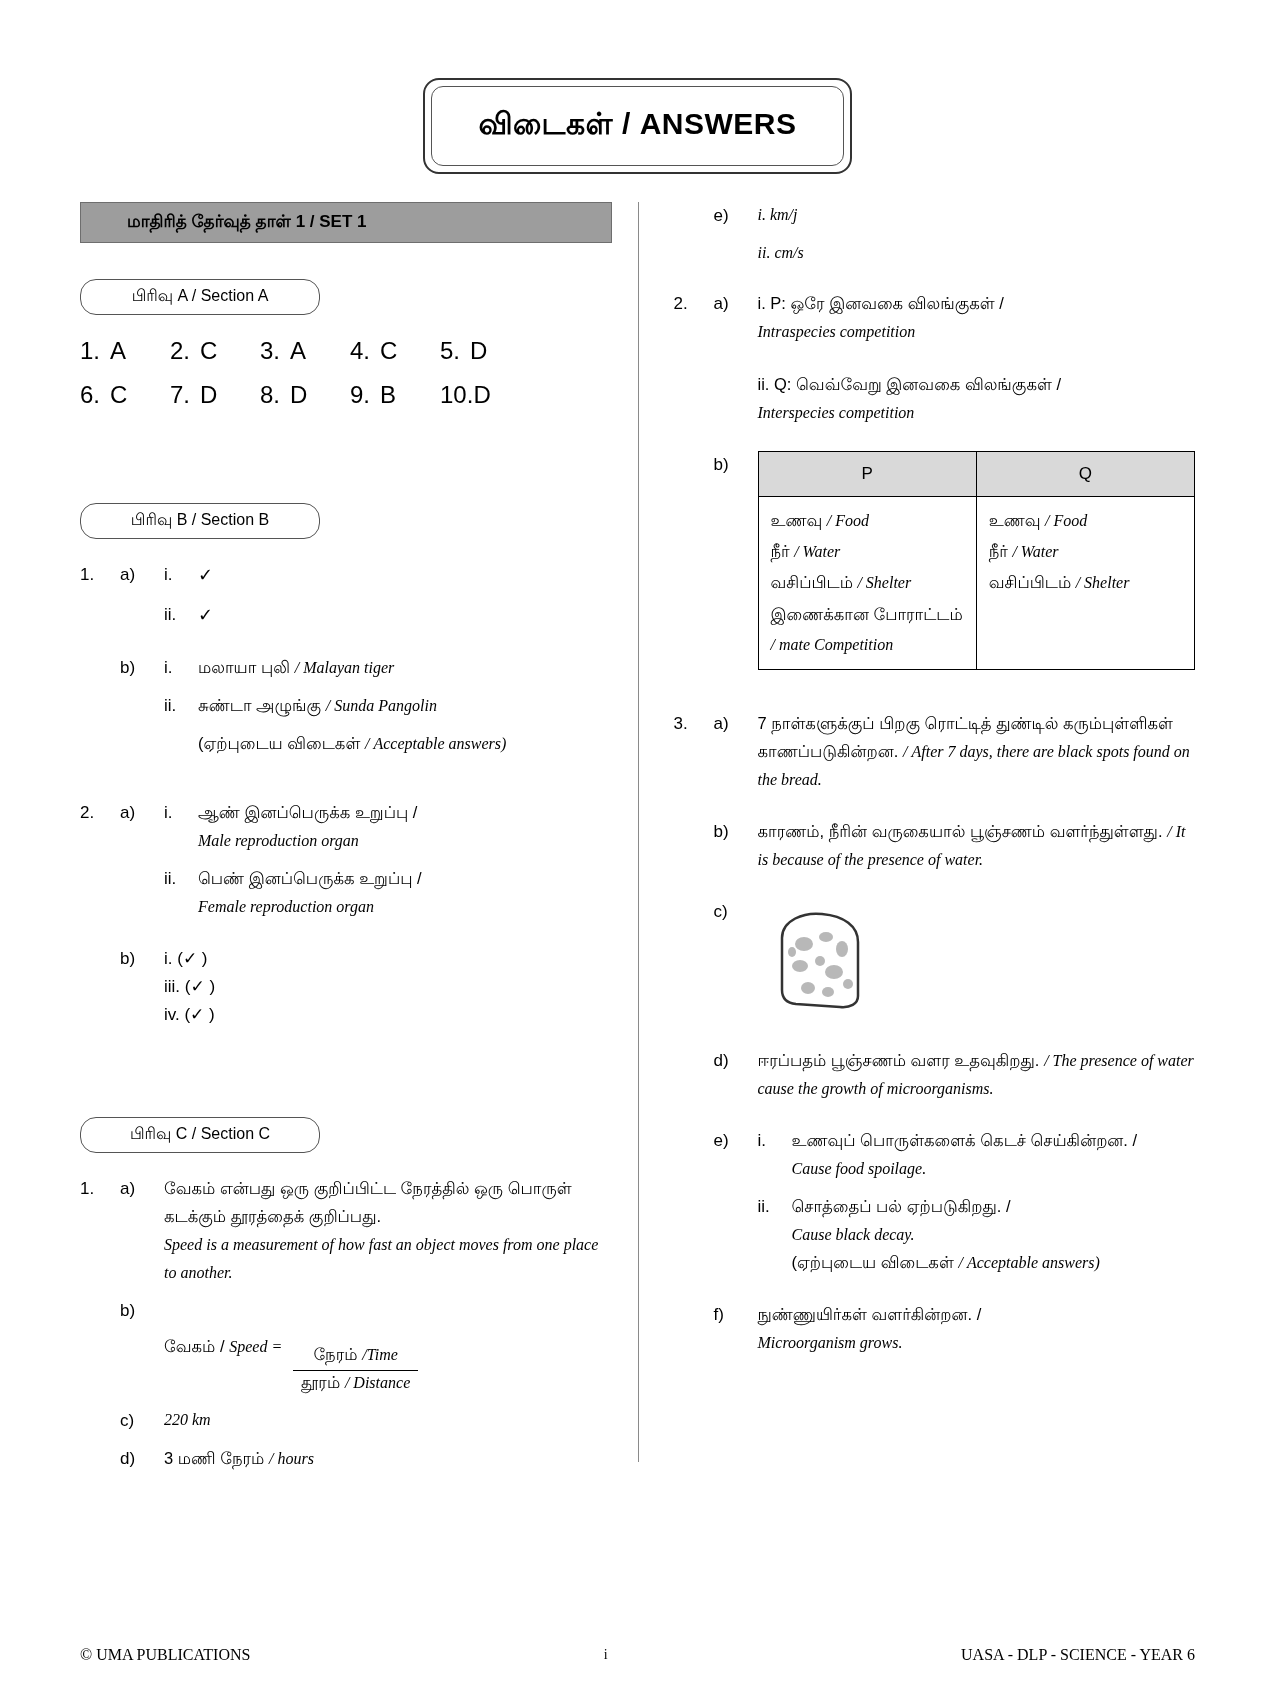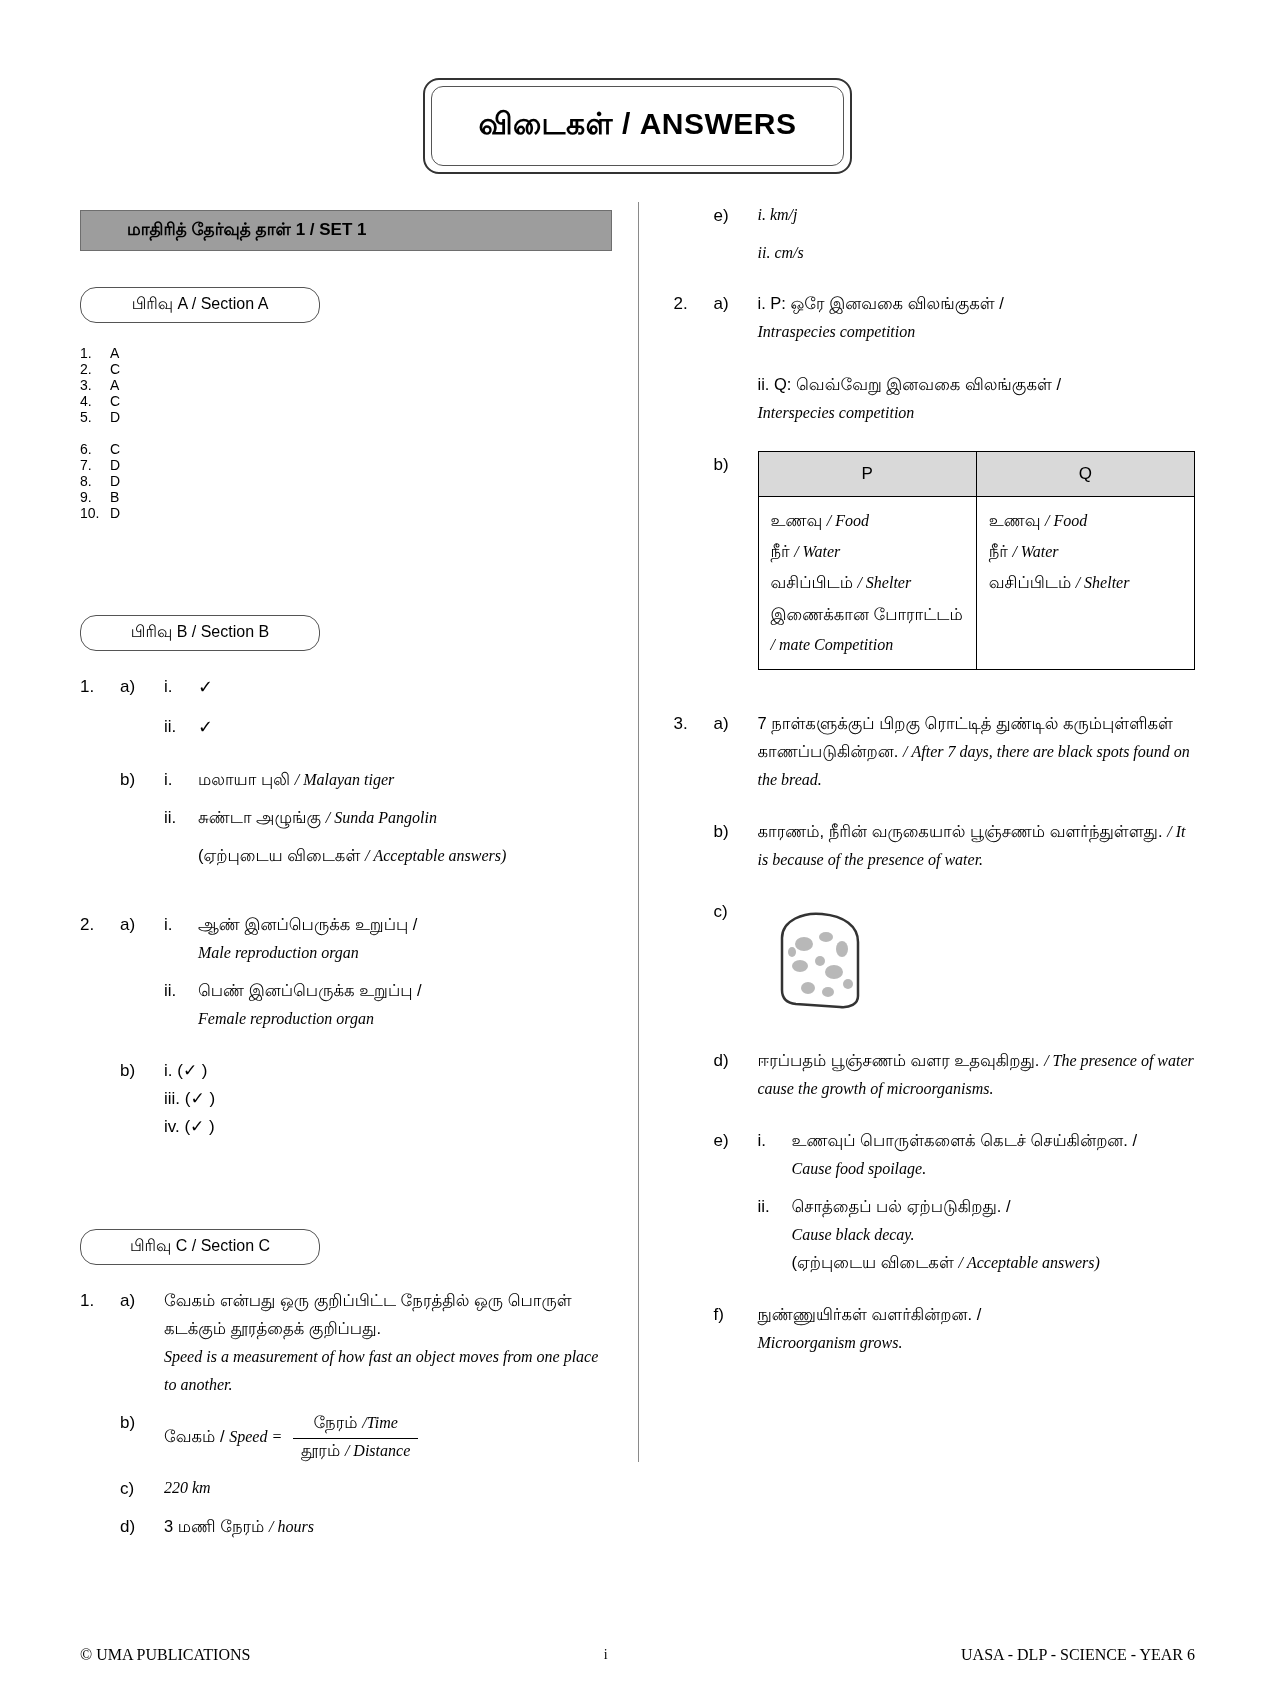--- a/index.html
+++ b/index.html
@@ -63,43 +63,41 @@
   }
 
   
   .set-header {
     background: #9d9d9d;
     border: 1px solid #6e6e6e;
     font-weight: bold;
     font-size: 17px;
     padding: 9px 16px 9px 46px;
     margin-bottom: 36px;
-    margin-top: 8px;
   }
 
   
   .section-pill {
     border: 1px solid #555;
     border-radius: 16px;
     font-weight: normal;
     font-size: 16px;
     padding: 7px 18px;
     display: inline-block;
     min-width: 240px;
     text-align: center;
     margin-bottom: 22px;
   }
   .sec-gap-top { margin-top: 48px; }
 
   
   .obj-row {
     display: flex;
-    font-size: 14px;
+    font-size: 24px;
     margin-bottom: 16px;
-    flex-direction: column;
   }
   .obj-cell { width: 90px; }
   .obj-num { display: inline-block; min-width: 30px; }
 
   
   .ans {
     font-size: 17px;
     line-height: 1.65;
     margin-bottom: 10px;
   }
@@ -114,20 +112,21 @@
   .mb0 { margin-bottom: 0; }
   .sp { height: 14px; }
   .sp-lg { height: 30px; }
 
   
   .frac {
     display: inline-block;
     vertical-align: middle;
     text-align: center;
     margin-left: 6px;
+    margin-top: 44px;
   }
   .frac .num { padding: 0 8px 2px 8px; }
   .frac .den { border-top: 1.5px solid #000; padding: 2px 8px 0 8px; }
 
   
   table.pq {
     border-collapse: collapse;
     width: 100%;
     font-size: 16px;
   }

